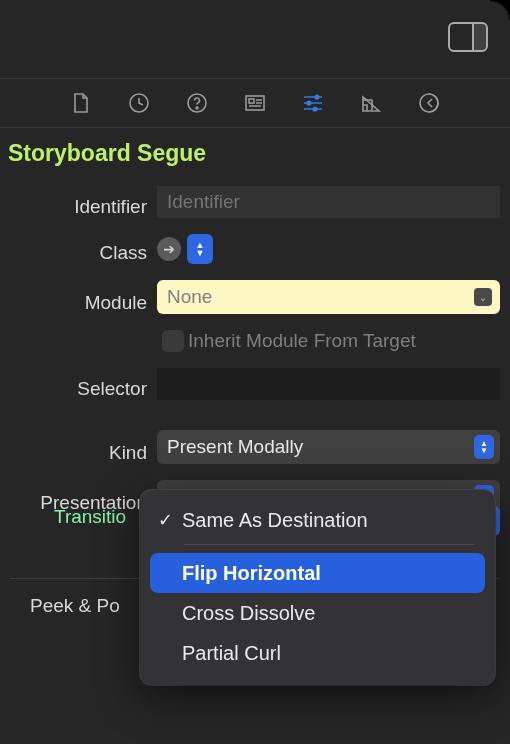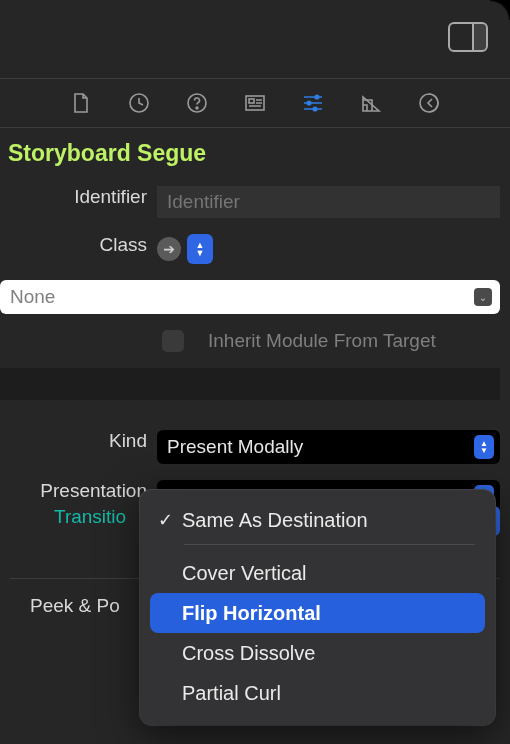--- a/index.html
+++ b/index.html
@@ -32,75 +32,75 @@
   }
   .tabbar .ico { width:24px; height:24px; display:flex; align-items:center; justify-content:center; color:#9a9a9b; }
   .tabbar .ico svg { width:24px; height:24px; stroke:#9a9a9b; fill:none; stroke-width:1.6; }
   .tabbar .ico.active svg .l { stroke:#2f7de0; }
   .tabbar .ico.active svg .f { fill:#2f7de0; stroke:none; }
   .section-title {
     position:absolute; top:140px; left:8px;
     font-size:23px; font-weight:700; color:#bef264;
   }
   .form { position:absolute; top:186px; left:0; right:10px; }
-  .row { display:flex; align-items:flex-start; margin-bottom:16px; }
+  .row { display:flex; align-items:flex-end; margin-bottom:16px; }
   .row .lbl { width:157px; text-align:right; padding-right:10px; color:#d9d9d9; font-size:19px; }
   .row .ctrl { flex:1; display:flex; align-items:center; gap:6px; }
   .field {
     flex:1; height:32px; background:#1d1d1e; border:none; border-radius:0;
     color:#808081; font-size:19px; padding:0 10px; outline:none;
     font-family: inherit;
   }
   .field.light { background:#323233; color:#808081; }
   .dropdown {
-    flex:1; height:34px; background:#000000; border-radius:6px;
+    flex:1; height:34px; background:#404040; border-radius:6px;
     display:flex; align-items:center; padding:0 10px; color:#e6e6e7; font-size:19px;
     position:relative;
   }
-  .dropdown.dim { background:#ffffff; color:#808081; }
+  .dropdown.dim { background:#fef9c3; color:#808081; }
   .stepper-blue {
     width:26px; height:30px; background:#2f66e3; border-radius:6px;
     display:flex; flex-direction:column; align-items:center; justify-content:center;
     color:#fff; font-size:9px; line-height:8px;
   }
   .arrow-btn {
     width:24px; height:24px; border-radius:12px; background:#5a5a5b;
     display:flex; align-items:center; justify-content:center; color:#cfcfd0; font-size:14px;
   }
   .chev-gray {
     position:absolute; right:8px; width:18px; height:18px; border-radius:4px;
     background:#4a4a4b; display:flex; align-items:center; justify-content:center;
     color:#bcbcbd; font-size:10px;
   }
   .chev-blue {
     position:absolute; right:6px; width:20px; height:24px; border-radius:5px;
     background:#2f66e3; display:flex; flex-direction:column; align-items:center; justify-content:center;
     color:#fff; font-size:8px; line-height:7px;
   }
-  .checkbox-row { display:flex; align-items:center; margin:0 0 16px 162px; gap:24px; }
+  .checkbox-row { display:flex; align-items:center; margin:0 0 16px 162px; gap:4px; }
   .cb { width:22px; height:22px; background:#3a3a3b; border-radius:5px; }
   .cb-lbl { color:#7f7f80; font-size:19px; }
   .divider { height:1px; background:#3d3d3e; margin:18px 10px 16px 10px; }
   .peek { color:#d9d9d9; font-size:19px; margin-left:30px; }
 
   .popup {
     position:absolute; left:140px; top:490px; width:355px;
     background:#333335; border-radius:12px; padding:10px 10px 12px 10px;
     box-shadow: 0 10px 40px rgba(0,0,0,0.6), 0 0 0 1px #4e4e50;
   }
   .popup .item {
     display:flex; align-items:center; height:40px; padding:0 12px 0 8px;
     border-radius:8px; color:#eaeaea; font-size:20px;
   }
   .popup .item .tick { width:24px; font-size:18px; }
   .popup .item.sel { background:#2760dc; color:#fff;font-weight:bold; }
   .popup .sep { height:1px; background:#4b4b4d; margin:4px 10px 8px 34px; }
   .transition-partial {
     position:absolute; left:54px; top:506px;
-    color:#14b8a6; font-size:19px;
+    color:#86efac; font-size:19px;
   }
   .blue-sliver {
     position:absolute; right:10px; top:506px; width:8px; height:30px;
     background:#2f66e3; border-top-right-radius:6px; border-bottom-right-radius:6px;
   }
 </style>
 </head>
 <body>
 
 <div class="panel-corner"></div>
@@ -175,34 +175,36 @@
     <div class="ctrl">
       <div class="arrow-btn">➔</div>
       <div class="stepper-blue">
         <span>▲</span>
           <span>▼</span>
       </div>
     </div>
   </div>
 
   <div class="row">
+    <div class="lbl">Module</div>
     <div class="ctrl">
       <div class="dropdown dim">
         <span>None</span>
         <div class="chev-gray">⌄</div>
       </div>
     </div>
   </div>
 
   <div class="checkbox-row">
     <div class="cb"></div>
     <div class="cb-lbl">Inherit Module From Target</div>
   </div>
 
   <div class="row">
+    <div class="lbl">Selector</div>
     <div class="ctrl">
       <input class="field" style="">
     </div>
   </div>
 
   <div class="row" style="margin-top:30px;">
     <div class="lbl">Kind</div>
     <div class="ctrl">
       <div class="dropdown">
         <span>Present Modally</span>
@@ -236,24 +238,20 @@
   <div class="divider"></div>
   <div class="peek">Peek &amp; Po</div>
 </div>
 
 <div class="popup">
   <div class="item">
     <span class="tick">✓</span>
     <span>Same As Destination</span>
   </div>
   <div class="sep"></div>
-  <div class="item">
-    <span class="tick"></span>
-    <span>Cover Vertical</span>
-  </div>
   <div class="item sel">
     <span class="tick"></span>
     <span>Flip Horizontal</span>
   </div>
   <div class="item">
     <span class="tick"></span>
     <span>Cross Dissolve</span>
   </div>
   <div class="item">
     <span class="tick"></span>

